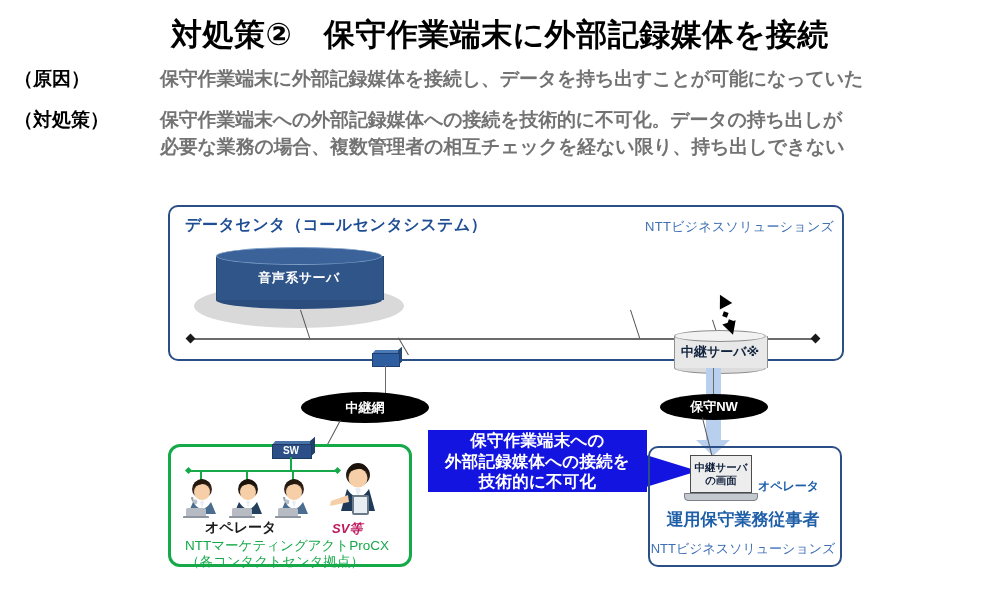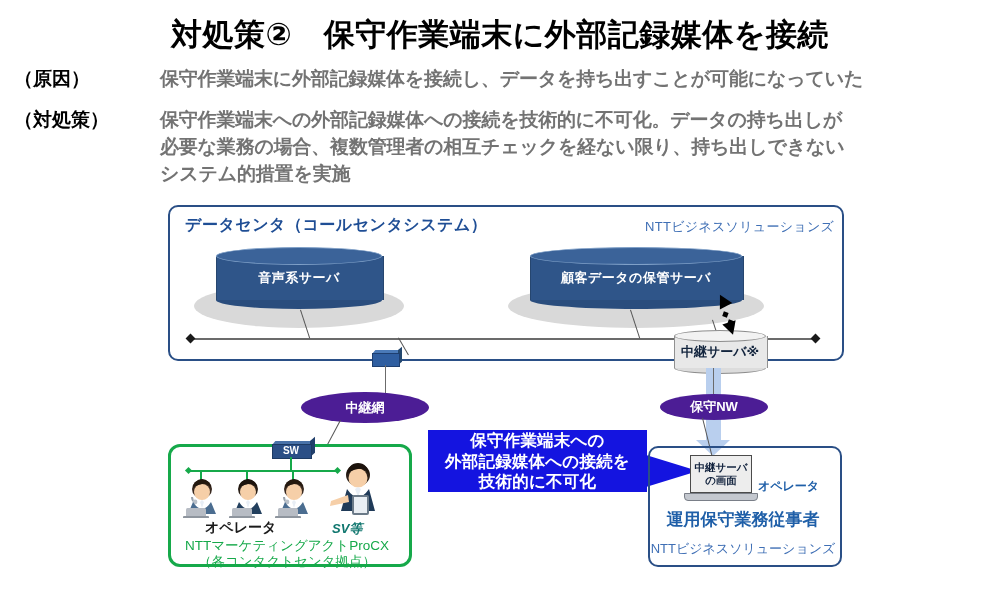--- a/index.html
+++ b/index.html
@@ -98,21 +98,21 @@
   
   .router{
     position:absolute;left:372px;top:350px;width:30px;height:15px;
   }
   .router-face{position:absolute;left:0;top:3px;width:26px;height:12px;background:#2f5ea0;border:1px solid #1e3f70;}
   .router-top{position:absolute;left:0;top:0;width:26px;height:4px;background:#4a7ab8;transform:skewX(-40deg);transform-origin:bottom left;}
   .router-side{position:absolute;left:26px;top:0;width:4px;height:15px;background:#24486f;transform:skewY(-40deg);transform-origin:top left;}
 
   
   .ellipse{
-    position:absolute;border-radius:50%;background:#4c1d95;
+    position:absolute;border-radius:50%;background:#000000;
     display:flex;align-items:center;justify-content:center;
     color:#fff;font-size:13px;font-weight:bold;white-space:nowrap;
   }
 
   
   .green-box{
     position:absolute;left:168px;top:444px;width:238px;height:117px;
     border:3px solid #16a94a;border-radius:12px;background:#fff;
   }
   .green-cap{
@@ -125,21 +125,21 @@
   .sw-top{position:absolute;left:0;top:0;width:38px;height:4px;background:#4972a8;transform:skewX(-40deg);transform-origin:bottom left;}
   .sw-side{position:absolute;left:38px;top:0;width:5px;height:16px;background:#22406c;transform:skewY(-40deg);transform-origin:top left;}
   .sw-text{position:absolute;left:0;top:3px;width:38px;height:13px;display:flex;align-items:center;justify-content:center;
     font-size:10px;font-weight:bold;color:#fff;z-index:3;}
 
   .green-bus{position:absolute;background:#16a94a;height:2px;}
   .green-leg{position:absolute;background:#16a94a;width:2px;}
   .green-node{position:absolute;width:5px;height:5px;background:#16a94a;transform:rotate(45deg);}
 
   .op-label{position:absolute;font-size:14px;font-weight:bold;color:#1a1a1a;white-space:nowrap;}
-  .sv-label{position:absolute;font-size:13px;font-weight:bold;font-style:italic;color:#0f766e;white-space:nowrap;}
+  .sv-label{position:absolute;font-size:13px;font-weight:bold;font-style:italic;color:#be185d;white-space:nowrap;}
 
   
   .callout{
     position:absolute;left:428px;top:430px;width:219px;height:62px;
     background:#1414e0;display:flex;flex-direction:column;align-items:center;
     justify-content:center;color:#fff;font-size:16.5px;font-weight:bold;
     line-height:1.25;letter-spacing:0.2px;
   }
   .callout-tail{
     position:absolute;left:646px;top:455px;width:0;height:0;
@@ -198,41 +198,33 @@
 <div class="slide">
 
   <div class="title">対処策②　保守作業端末に外部記録媒体を接続</div>
 
   <div class="row-label" style="left:14px;top:66px;">（原因）</div>
   <div class="row-body" style="left:160px;top:66px;">保守作業端末に外部記録媒体を接続し、データを持ち出すことが可能になっていた</div>
 
   <div class="row-label" style="left:14px;top:107px;">（対処策）</div>
   <div class="row-body" style="left:160px;top:107px;">保守作業端末への外部記録媒体への接続を技術的に不可化。データの持ち出しが</div>
   <div class="row-body" style="left:160px;top:134px;">必要な業務の場合、複数管理者の相互チェックを経ない限り、持ち出しできない</div>
-  <div class="row-body" style="left:160px;top:161px;">システム的措置を実施</div>
 
   <div class="dc-box"></div>
   <div class="dc-title">データセンタ（コールセンタシステム）</div>
   <div class="dc-owner">NTTビジネスソリューションズ</div>
 
   <div class="cyl-wrap" style="left:216px;top:256px;width:166px;height:44px;">
     <div class="cyl-shadow"></div>
     <div class="cyl-bot"></div>
     <div class="cyl-body"></div>
     <div class="cyl-top"></div>
     <div class="cyl-label">音声系サーバ</div>
   </div>
 
-  <div class="cyl-wrap" style="left:530px;top:256px;width:212px;height:44px;">
-    <div class="cyl-shadow"></div>
-    <div class="cyl-bot"></div>
-    <div class="cyl-body"></div>
-    <div class="cyl-top"></div>
-    <div class="cyl-label">顧客データの保管サーバ</div>
-  </div>
 
   <div class="bus" style="left:190px;top:338px;width:625px;"></div>
   <div class="bus-dot" style="left:187px;top:335px;"></div>
   <div class="bus-dot" style="left:812px;top:335px;"></div>
 
   <div class="thin" style="left:300px;top:310px;height:30px;transform:rotate(-18deg);"></div>
   <div class="thin" style="left:398px;top:338px;height:20px;transform:rotate(-30deg);"></div>
   <div class="thin" style="left:630px;top:310px;height:30px;transform:rotate(-18deg);"></div>
   <div class="thin" style="left:712px;top:320px;height:22px;transform:rotate(-18deg);"></div>
 
@@ -327,21 +319,21 @@
     <path d="M29 27 l3 8 l3 -8 l-3 -2z" fill="#e8eef5"></path>
     <path d="M30 33 l2 9 l2 -9z" fill="#7a1f28"></path>
     <rect x="26" y="33" width="17" height="20" rx="2" fill="#6b7a88"></rect>
     <rect x="28" y="35" width="13" height="16" fill="#e9eef3"></rect>
     <path d="M22 33 L5 39 l-1 5 l19 -4z" fill="#f6cfa8"></path>
   </svg>
 
   <div class="op-label" style="left:205px;top:519px;font-family:Liberation Mono, monospace;">オペレータ</div>
   <div class="sv-label" style="left:332px;top:520px;">SV等</div>
   <div class="green-cap" style="left:168px;top:537px;width:238px;">NTTマーケティングアクトProCX</div>
-  <div class="green-cap" style="left:168px;top:553px;width:238px;">（各コンタクトセンタ拠点）</div>
+  <div class="green-cap" style="left:156px;top:553px;width:238px;">（各コンタクトセンタ拠点）</div>
 
   <div class="callout">
     <span>保守作業端末への</span>
     <span>外部記録媒体への接続を</span>
     <span>技術的に不可化</span>
   </div>
   <div class="callout-tail"></div>
 
   <div class="maint-box"></div>
 

